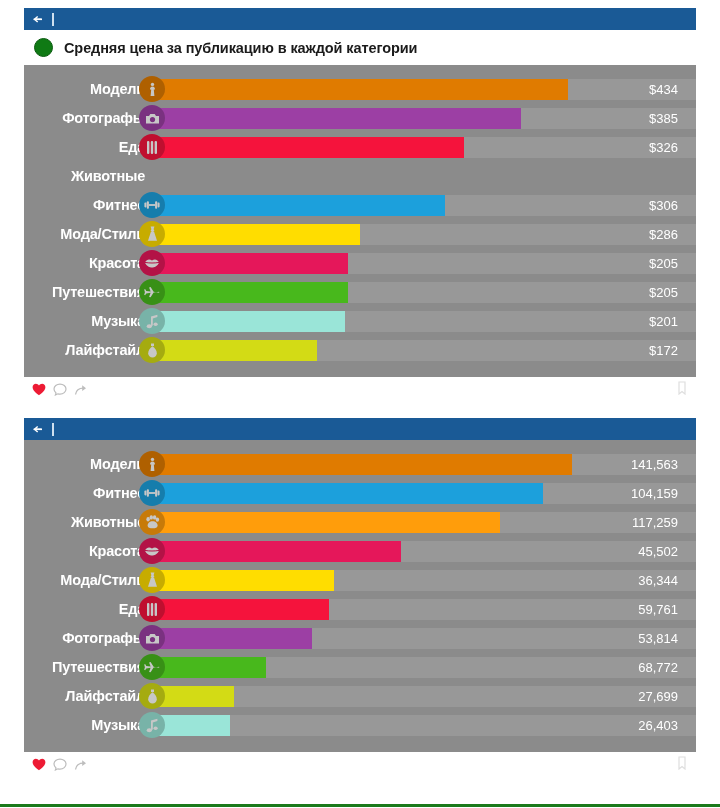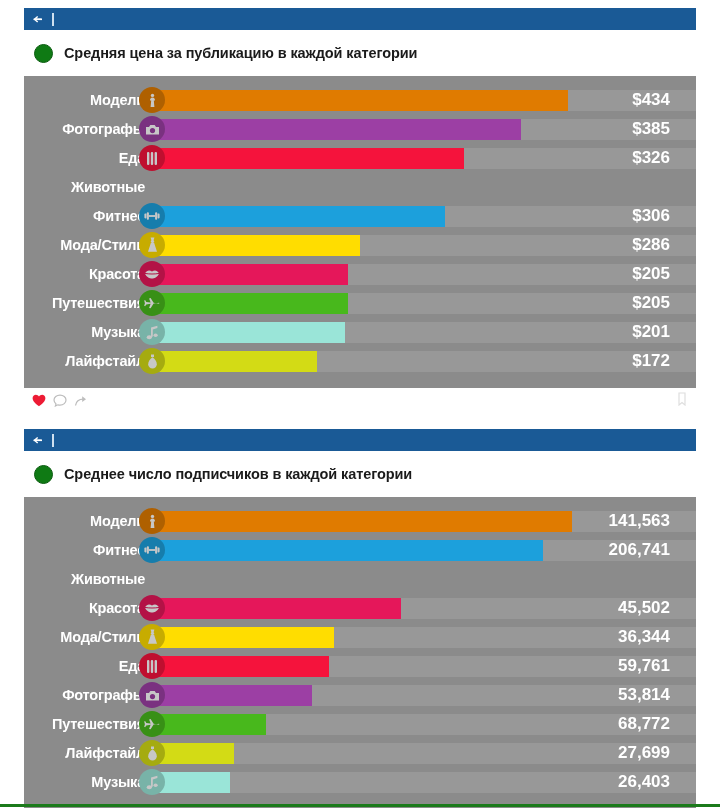--- a/index.html
+++ b/index.html
@@ -38,21 +38,21 @@
     display: block;
   }
   .nav-caret {
     width: 2px; height: 13px;
     background: #cfe0ef;
   }
 
   
   .card-head {
     background: #ffffff;
-    height: 46px;
+    height: 35px;
     display: flex;
     align-items: center;
     padding: 12px 10px;
     gap: 11px;
   }
   .avatar {
     width: 19px; height: 19px;
     border-radius: 50%;
     background: #0f7a14;
     flex: 0 0 auto;
@@ -101,23 +101,23 @@
     background: #989898;
     display: flex;
     align-items: center;
   }
   .bar {
     height: 21px;
     border-radius: 0;
   }
   .value {
     position: absolute;
-    right: 26px;
-    font-size: 17px;
-    font-weight: bold;
+    right: 18px;
+    font-size: 13px;
+    font-weight: normal;
     color: #ffffff;
     white-space: nowrap;
   }
 
   
   .cat-icon {
     position: absolute;
     left: -13px;
     top: 50%;
     transform: translateY(-50%);
@@ -329,24 +329,20 @@
   <div class="card">
     <div class="navbar">
       <span>
         <svg class="back-icon" viewBox="0 0 13 13">
             <path d="M9.6 2.2 L9.6 3.6 L4.3 3.6 L6.2 5.3 L5.2 6.3 L1.4 2.9 L5.2 -0.4 L6.2 0.7 L4.3 2.2 Z" fill="#ffffff" transform="translate(0,3.3)"></path>
             <rect x="1.6" y="5.6" width="8.4" height="1.5" fill="#ffffff"></rect>
           </svg>
       </span>
       <span class="nav-caret"></span>
     </div>
-    <div class="card-head">
-      <div class="avatar"></div>
-      <div class="card-title">Среднее число подписчиков в каждой категории</div>
-    </div>
     <div class="chart" id="chart1">
         <div class="row">
           <div class="cat-label">Модели</div>
           <div class="track">
             <div class="bar" style="background: rgb(224, 123, 0); width: 420px;"></div>
             <span class="cat-icon" style="background: rgb(224, 123, 0); filter: brightness(0.78);">
               <svg width="15" height="15" viewBox="0 0 15 15">
                 <circle cx="7.5" cy="2.4" r="1.7" fill="white"></circle>
                 <path d="M7.5 4.4 C5.6 4.4 5 6 5 7.6 L6.2 7.6 L5.6 14 L7.5 14 L9.4 14 L8.8 7.6 L10 7.6 C10 6 9.4 4.4 7.5 4.4 Z" fill="white"></path>
               </svg>
@@ -360,25 +356,38 @@
             <div class="bar" style="background: rgb(28, 160, 220); width: 391px;"></div>
             <span class="cat-icon" style="background: rgb(28, 160, 220); filter: brightness(0.78);">
               <svg width="16" height="10" viewBox="0 0 16 10">
                 <rect x="0.4" y="2.6" width="2.1" height="4.8" rx="0.8" fill="white"></rect>
                 <rect x="2.8" y="1.3" width="2.1" height="7.4" rx="0.9" fill="white"></rect>
                 <rect x="11.1" y="1.3" width="2.1" height="7.4" rx="0.9" fill="white"></rect>
                 <rect x="13.5" y="2.6" width="2.1" height="4.8" rx="0.8" fill="white"></rect>
                 <rect x="4.7" y="4.1" width="6.6" height="1.8" fill="white"></rect>
               </svg>
             </span>
-            <span class="value">206,741</span>
+            <span class="value">104,159</span>
           </div>
         </div>
         <div class="row">
           <div class="cat-label">Животные</div>
+          <div class="track">
+            <div class="bar" style="background: rgb(255, 157, 11); width: 348px;"></div>
+            <span class="cat-icon" style="background: rgb(255, 157, 11); filter: brightness(0.78);">
+              <svg width="15" height="14" viewBox="0 0 15 14">
+                <ellipse cx="3.1" cy="4.3" rx="1.7" ry="2.2" fill="white"></ellipse>
+                <ellipse cx="6.3" cy="2.4" rx="1.7" ry="2.2" fill="white"></ellipse>
+                <ellipse cx="9.6" cy="2.4" rx="1.7" ry="2.2" fill="white"></ellipse>
+                <ellipse cx="12.4" cy="4.6" rx="1.7" ry="2.2" fill="white"></ellipse>
+                <path d="M7.6 6.2 C10.6 6.2 12.6 8.3 12.6 10.4 C12.6 12.6 10.4 13.3 7.6 13.3 C4.8 13.3 2.6 12.6 2.6 10.4 C2.6 8.3 4.6 6.2 7.6 6.2 Z" fill="white"></path>
+              </svg>
+            </span>
+            <span class="value">117,259</span>
+          </div>
         </div>
         <div class="row">
           <div class="cat-label">Красота</div>
           <div class="track">
             <div class="bar" style="background: rgb(229, 23, 90); width: 249px;"></div>
             <span class="cat-icon" style="background: rgb(229, 23, 90); filter: brightness(0.78);">
               <svg width="16" height="10" viewBox="0 0 16 10">
                 <path d="M0.8 4.4 C3 1 5.5 0.6 8 2.6 C10.5 0.6 13 1 15.2 4.4 C13.2 8.4 10.4 9.4 8 9.4 C5.6 9.4 2.8 8.4 0.8 4.4 Z" fill="white"></path>
                 <path d="M0.8 4.4 C5 5.2 11 5.2 15.2 4.4" fill="none" stroke="#E5175A" stroke-width="1"></path>
               </svg>

